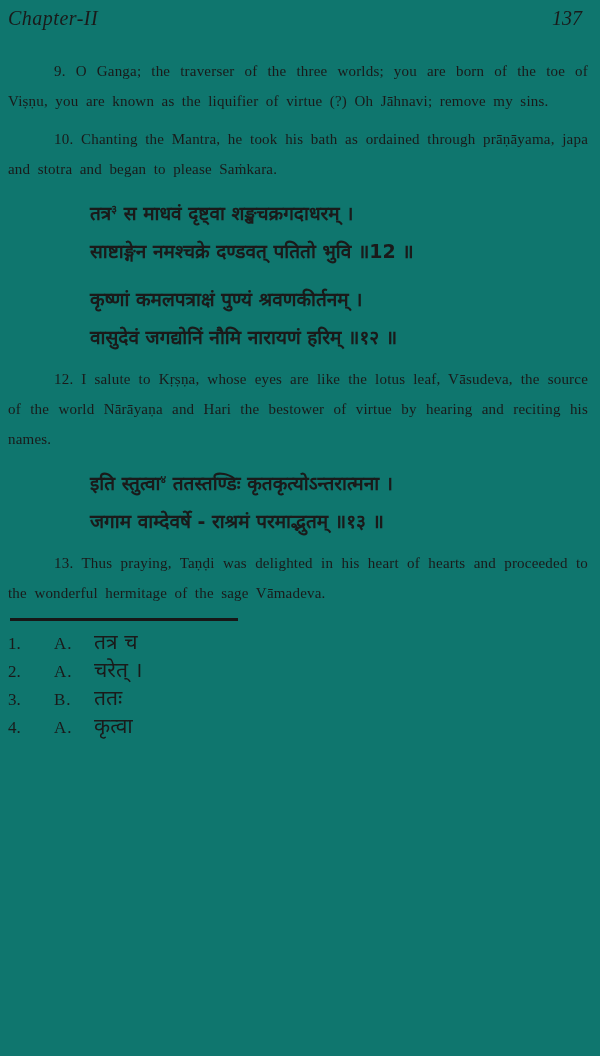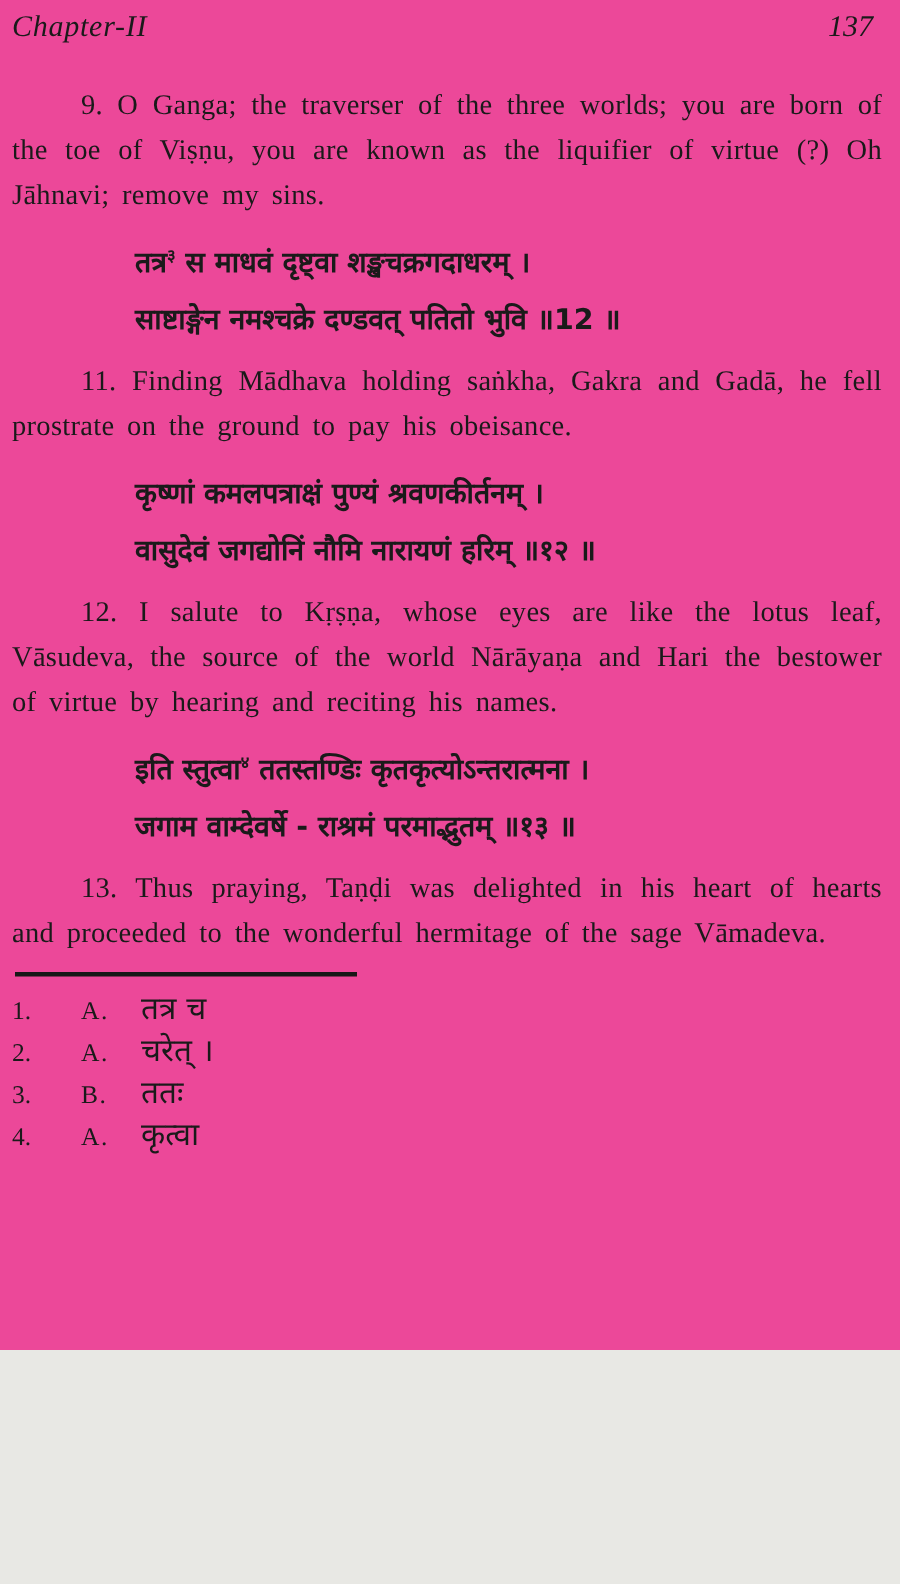--- a/index.html
+++ b/index.html
@@ -1,40 +1,40 @@
 <!DOCTYPE html>
 <html><head>
 <meta charset="utf-8">
 <style>
   html, body { margin: 0; padding: 0; background: #e8e8e4; }
   .page {
     position: relative;
     width: 600px;
-    height: 900px;
+    height: 1056px;
     margin: 0 auto;
-    background: #ec4899;
+    background: #0f766e;
     color: #1a1a1a;
     box-sizing: border-box;
     padding: 6px 12px 0 8px;
     overflow: hidden;
     font-family: "Liberation Serif", "DejaVu Serif", serif;
   }
   .running-head {
     display: flex;
     justify-content: space-between;
     align-items: baseline;
     font-style: italic;
     font-size: 20px;
     line-height: 24px;
   }
   .running-head .chap { letter-spacing: 0.5px; }
   .running-head .pnum { padding-right: 6px; font-style: italic; }
   .para {
     margin: 0;
-    font-size: 19px;
+    font-size: 15px;
     line-height: 30px;
     text-align: justify;
     text-align-last: left;
     text-indent: 46px;
     word-spacing: 3.5px;
     letter-spacing: 0.2px;
   }
   .para.first { margin-top: 26px; }
   .para.mid   { margin-top: 8px; }
   .verse {
@@ -75,27 +75,27 @@
 <div class="page">
 
   <div class="running-head">
     <span class="chap">Chapter-II</span>
     <span class="pnum">137</span>
   </div>
 
   <p class="para first">9. O Ganga; the traverser of the three worlds; you are born of the toe of Viṣṇu, you are known as the liquifier of virtue (?) Oh Jāhnavi; remove my sins.</p>
 
 
+  <p class="para mid">10. Chanting the Mantra, he took his bath as ordained through prāṇāyama, japa and stotra and began to please Saṁkara.</p>
 
   <div class="verse">
     <div class="vline"><span>तत्र</span><sup>३</sup><span> स माधवं दृष्ट्वा शङ्खचक्रगदाधरम् ।</span></div>
     <div class="vline"><span>साष्टाङ्गेन नमश्चक्रे दण्डवत् पतितो भुवि ॥12 ॥</span></div>
   </div>
 
-  <p class="para mid">11. Finding Mādhava holding saṅkha, Gakra and Gadā, he fell prostrate on the ground to pay his obeisance.</p>
 
   <div class="verse">
     <div class="vline"><span>कृष्णां कमलपत्राक्षं पुण्यं श्रवणकीर्तनम् ।</span></div>
     <div class="vline"><span>वासुदेवं जगद्योनिं नौमि नारायणं हरिम् ॥१२ ॥</span></div>
   </div>
 
   <p class="para mid">12. I salute to Kṛṣṇa, whose eyes are like the lotus leaf, Vāsudeva, the source of the world Nārāyaṇa and Hari the bestower of virtue by hearing and reciting his names.</p>
 
   <div class="verse">
     <div class="vline"><span>इति स्तुत्वा</span><sup>४</sup><span> ततस्तण्डिः कृतकृत्योऽन्तरात्मना ।</span></div>

